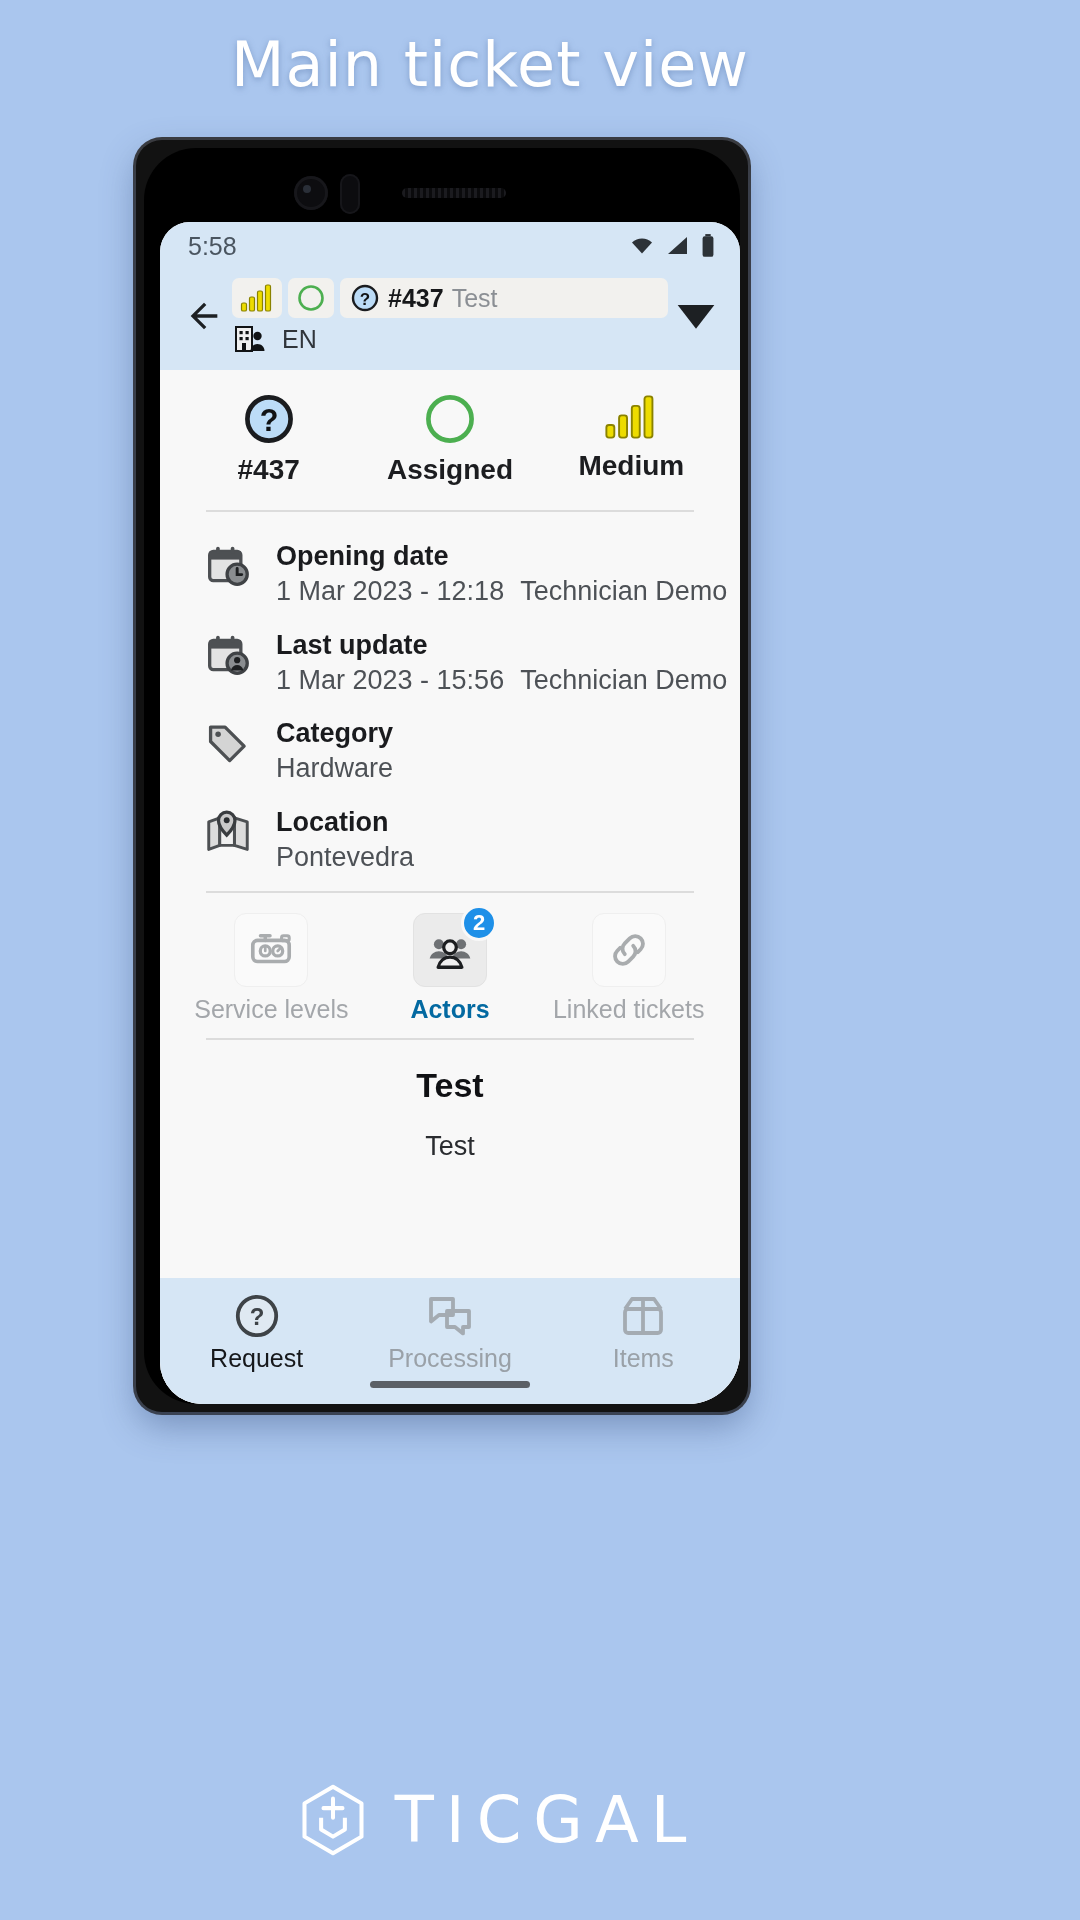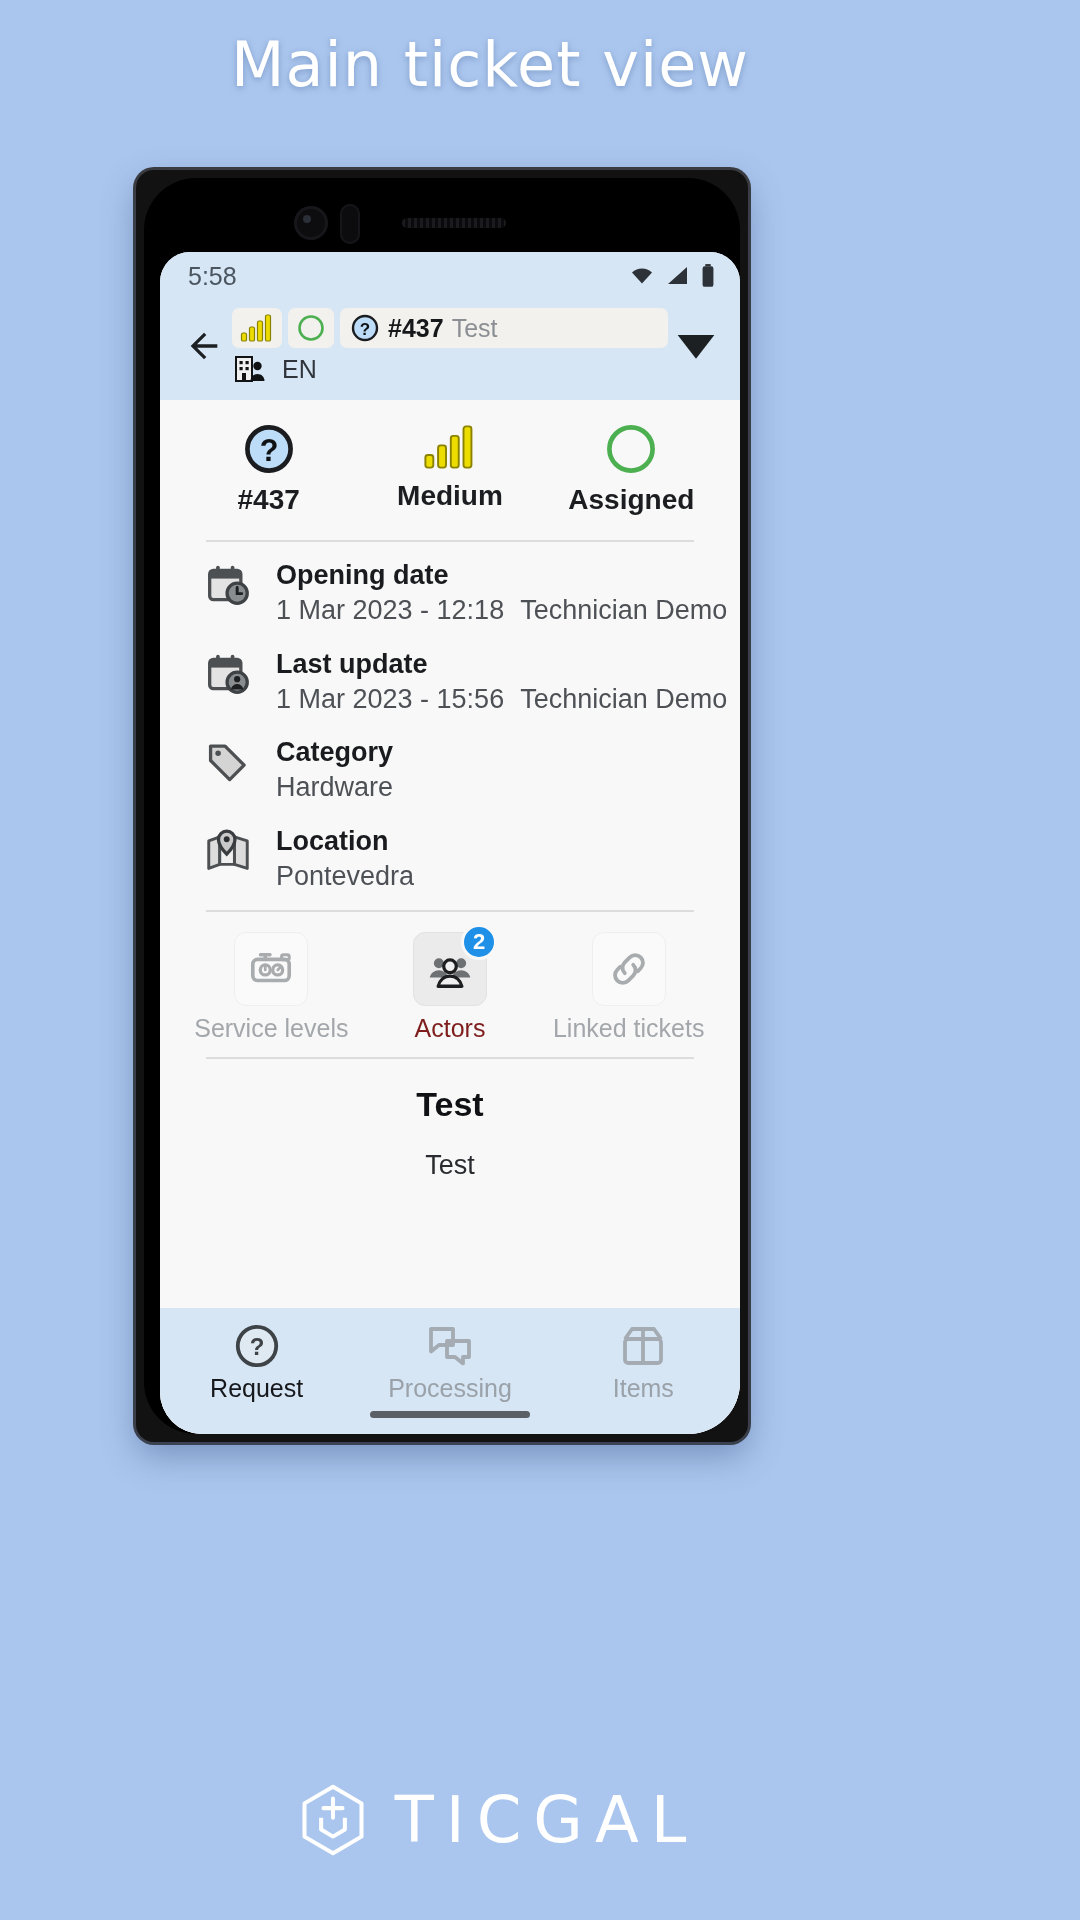--- a/index.html
+++ b/index.html
@@ -21,24 +21,23 @@
     letter-spacing: 1px;
     text-shadow: 0 2px 6px rgba(90,120,170,.55);
     font-family: "DejaVu Sans", sans-serif;
   }
 
   
   .phone {
     position: absolute; left: 136px; top: 140px;
     width: 612px; height: 1272px;
     background: #121212;
-    border-radius: 18px;
+    border-radius: 26px;
     box-shadow: 0 14px 34px rgba(60,85,130,.45), 0 0 0 3px #3a3a3c;
     padding: 8px;
-    margin-top: 30px;
   }
   .phone-inner {
     position: relative; width: 100%; height: 100%;
     background: #000;
     border-radius: 52px;
     overflow: hidden;
   }
   
   .cam {
     position: absolute; top: 28px; left: 150px;
@@ -110,38 +109,38 @@
 
   .summary {
     display:flex; padding: 22px 18px 6px 18px;
   }
   .summary-cell { flex:1; display:flex; flex-direction:column; align-items:center; gap:8px;}
   .summary-label { font-size:28px; font-weight:700; color:#1c1d20; }
 
   .hr { height:2px; background:#dcdcdc; margin: 18px 46px 0 46px; }
   .hr2 { height:2px; background:#dcdcdc; margin: 0 46px; }
 
-  .details { padding: 7px 0 6px 0; }
+  .details { padding: 18px 0 6px 0; }
   .drow { display:flex; gap:22px; padding: 10px 0 10px 42px; align-items:flex-start;}
   .drow .dicon { width:52px; flex:none; display:flex; justify-content:center; padding-top:4px;}
   .dtext { display:flex; flex-direction:column; gap:2px; }
   .dlabel { font-size:27px; font-weight:700; color:#1a1b1e; line-height:1.22;}
   .dvalue { font-size:27px; color:#4d5156; line-height:1.25; }
   .dvalue .sp { display:inline-block; width:16px; }
 
   .tabs { display:flex; padding: 20px 22px 14px 22px; }
   .tab { flex:1; display:flex; flex-direction:column; align-items:center; gap:8px; }
   .tab-icon {
     width:74px; height:74px; border-radius:12px;
     display:flex; align-items:center; justify-content:center;
     position:relative; background:#fafafa; border:1px solid #efefef;
   }
   .tab.active .tab-icon { background:#ebebeb; border:1px solid #e2e2e2;}
   .tab-label { font-size:25px; color:#a3a6aa; }
-  .tab.active .tab-label { color:#7f1d1d; font-weight:400; }
+  .tab.active .tab-label { color:#0369a1; font-weight:700; }
   .badge {
     position:absolute; top:-9px; right:-11px;
     min-width:36px; height:36px; border-radius:18px;
     background:#1e90e8; color:#fff; font-size:22px; font-weight:600;
     display:flex; align-items:center; justify-content:center;
     border:3px solid #f8f8f8;
   }
 
   .content { padding: 26px 20px 0 20px; text-align:center; }
   .content-title { font-size:34px; font-weight:700; color:#101114; }
@@ -261,33 +260,33 @@
 
           <div class="summary">
             <div class="summary-cell">
               <svg width="54" height="54" viewBox="0 0 30 30">
                 <circle cx="15" cy="15" r="12" fill="#bcdcf7" stroke="#1a1c1f" stroke-width="2.6"></circle>
                 <text x="15" y="21.5" font-size="17" font-weight="700" text-anchor="middle" fill="#101214" font-family="Liberation Sans, sans-serif">?</text>
               </svg>
               <div class="summary-label">#437</div>
             </div>
             <div class="summary-cell">
+              <svg width="54" height="54" viewBox="0 0 30 30">
+                <circle cx="15" cy="15" r="12" fill="none" stroke="#4caf50" stroke-width="2.6"></circle>
+              </svg>
+              <div class="summary-label">Assigned</div>
+            </div>
+            <div class="summary-cell">
               <svg width="54" height="50" viewBox="0 0 34 30">
                 <rect x="1.5" y="20" width="5" height="8" rx="1.6" fill="#eddc00" stroke="#8a8200" stroke-width="1.2"></rect>
                 <rect x="9.5" y="14" width="5" height="14" rx="1.6" fill="#eddc00" stroke="#8a8200" stroke-width="1.2"></rect>
                 <rect x="17.5" y="8" width="5" height="20" rx="1.6" fill="#eddc00" stroke="#8a8200" stroke-width="1.2"></rect>
                 <rect x="25.5" y="2" width="5" height="26" rx="1.6" fill="#eddc00" stroke="#8a8200" stroke-width="1.2"></rect>
               </svg>
               <div class="summary-label">Medium</div>
-            </div>
-            <div class="summary-cell">
-              <svg width="54" height="54" viewBox="0 0 30 30">
-                <circle cx="15" cy="15" r="12" fill="none" stroke="#4caf50" stroke-width="2.6"></circle>
-              </svg>
-              <div class="summary-label">Assigned</div>
             </div>
           </div>
 
           <div class="hr"></div>
 
           <div class="details">
 
             <div class="drow">
               <span class="dicon">
                 <svg width="44" height="44" viewBox="0 0 24 24">

